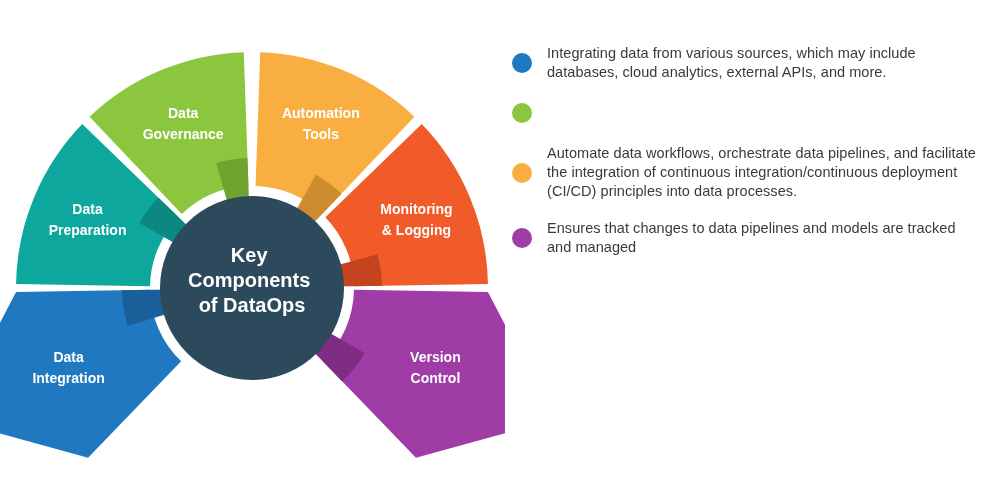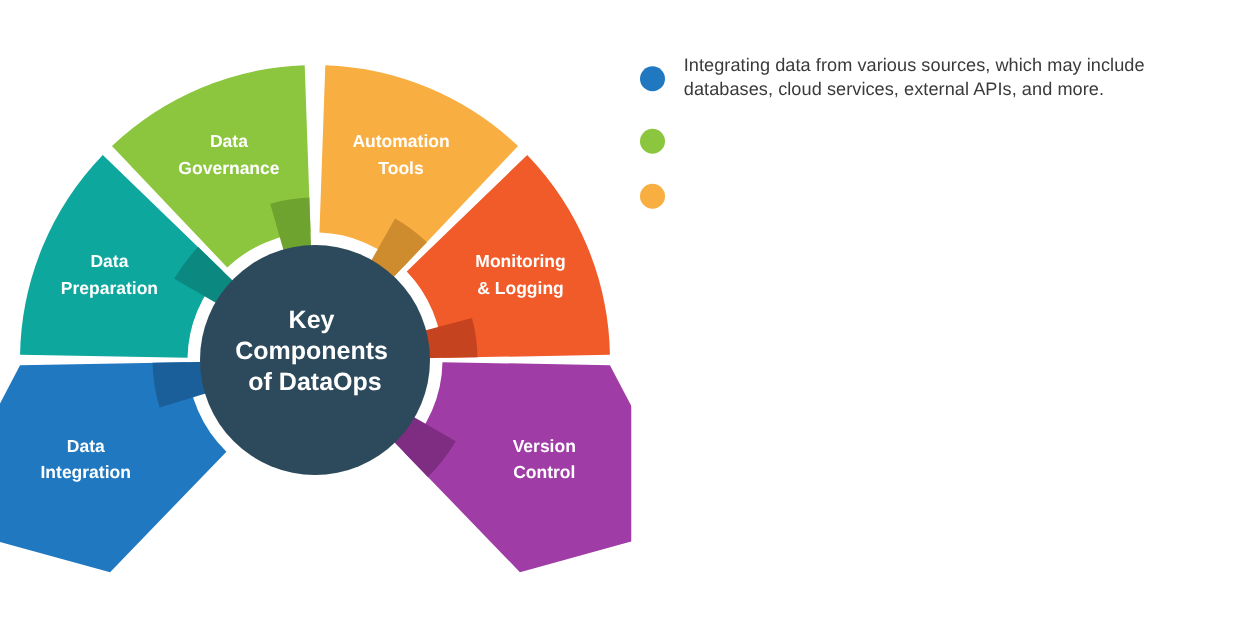--- a/index.html
+++ b/index.html
@@ -123,28 +123,33 @@
           <tspan x="252" y="312">of DataOps</tspan>
         </text>
       </g>
     </svg>
   </div>
 
   <div id="legend">
 
     <div class="legend-item">
       <span class="legend-bullet" style="background: rgb(32, 121, 192);"></span>
-      <span class="legend-text">Integrating data from various sources, which may include databases, cloud services, external APIs, and more.</span>
+      <span class="legend-text">Integrating data from various sources, which may include databases, cloud analytics, external APIs, and more.</span>
     </div>
 
 
     <div class="legend-item">
       <span class="legend-bullet" style="background: rgb(140, 198, 63);"></span>
     </div>
 
     <div class="legend-item">
       <span class="legend-bullet" style="background: rgb(249, 174, 65);"></span>
+      <span class="legend-text">Automate data workflows, orchestrate data pipelines, and facilitate the integration of continuous integration/continuous deployment (CI/CD) principles into data processes.</span>
     </div>
 
 
+    <div class="legend-item">
+      <span class="legend-bullet" style="background: rgb(160, 60, 165);"></span>
+      <span class="legend-text">Ensures that changes to data pipelines and models are tracked and managed</span>
+    </div>
 
   </div>
 </div>
 
 </body></html>

